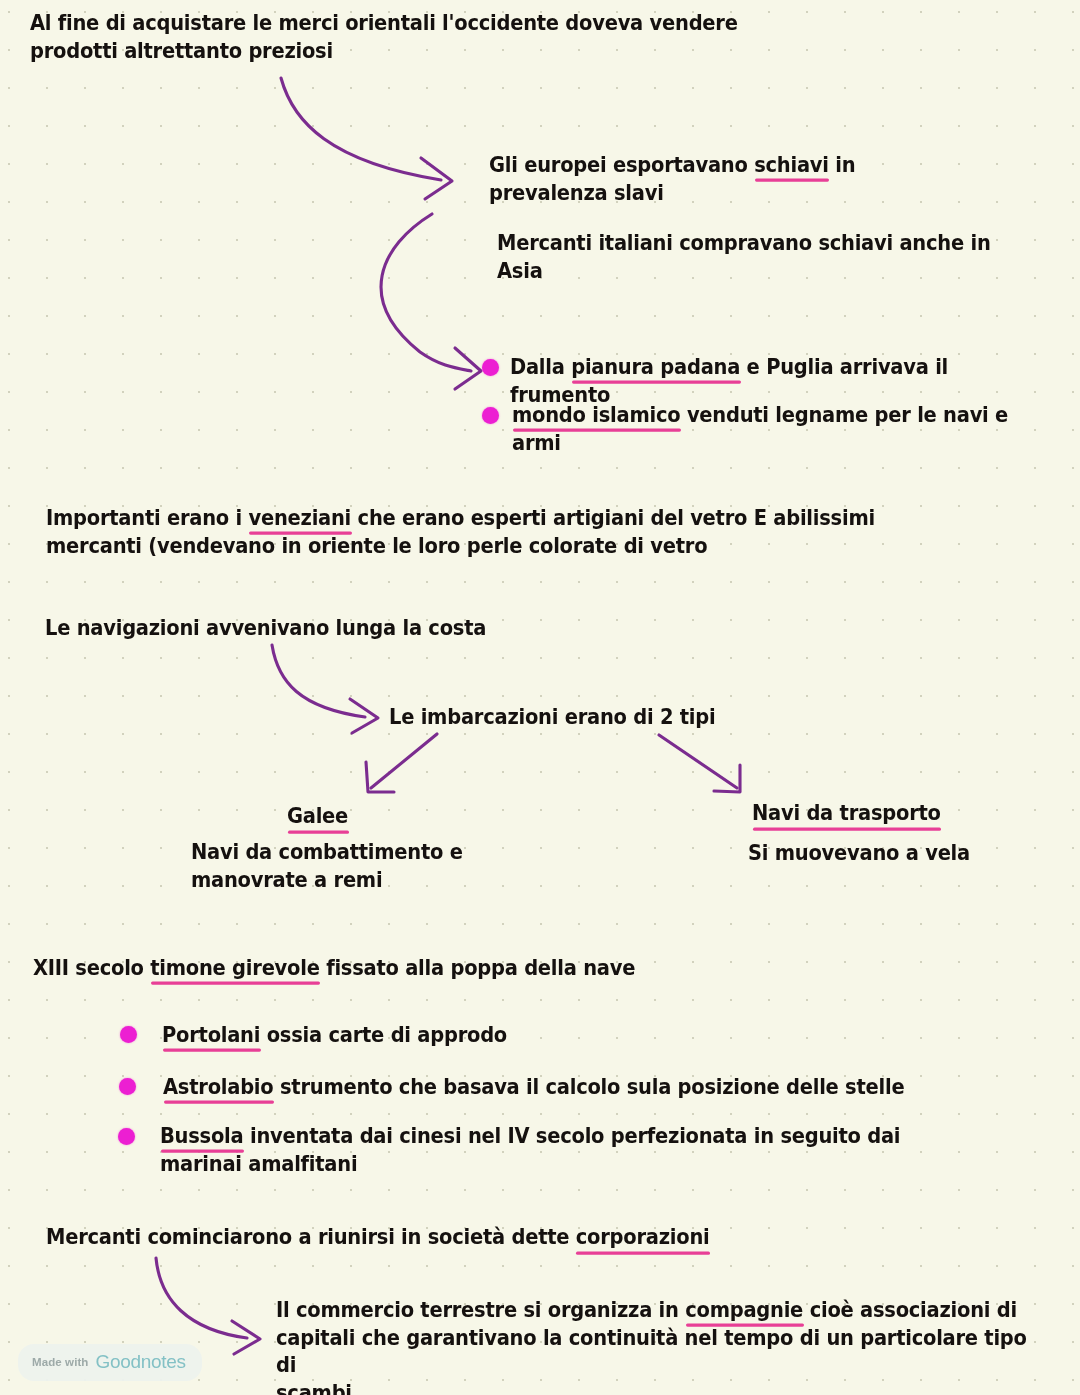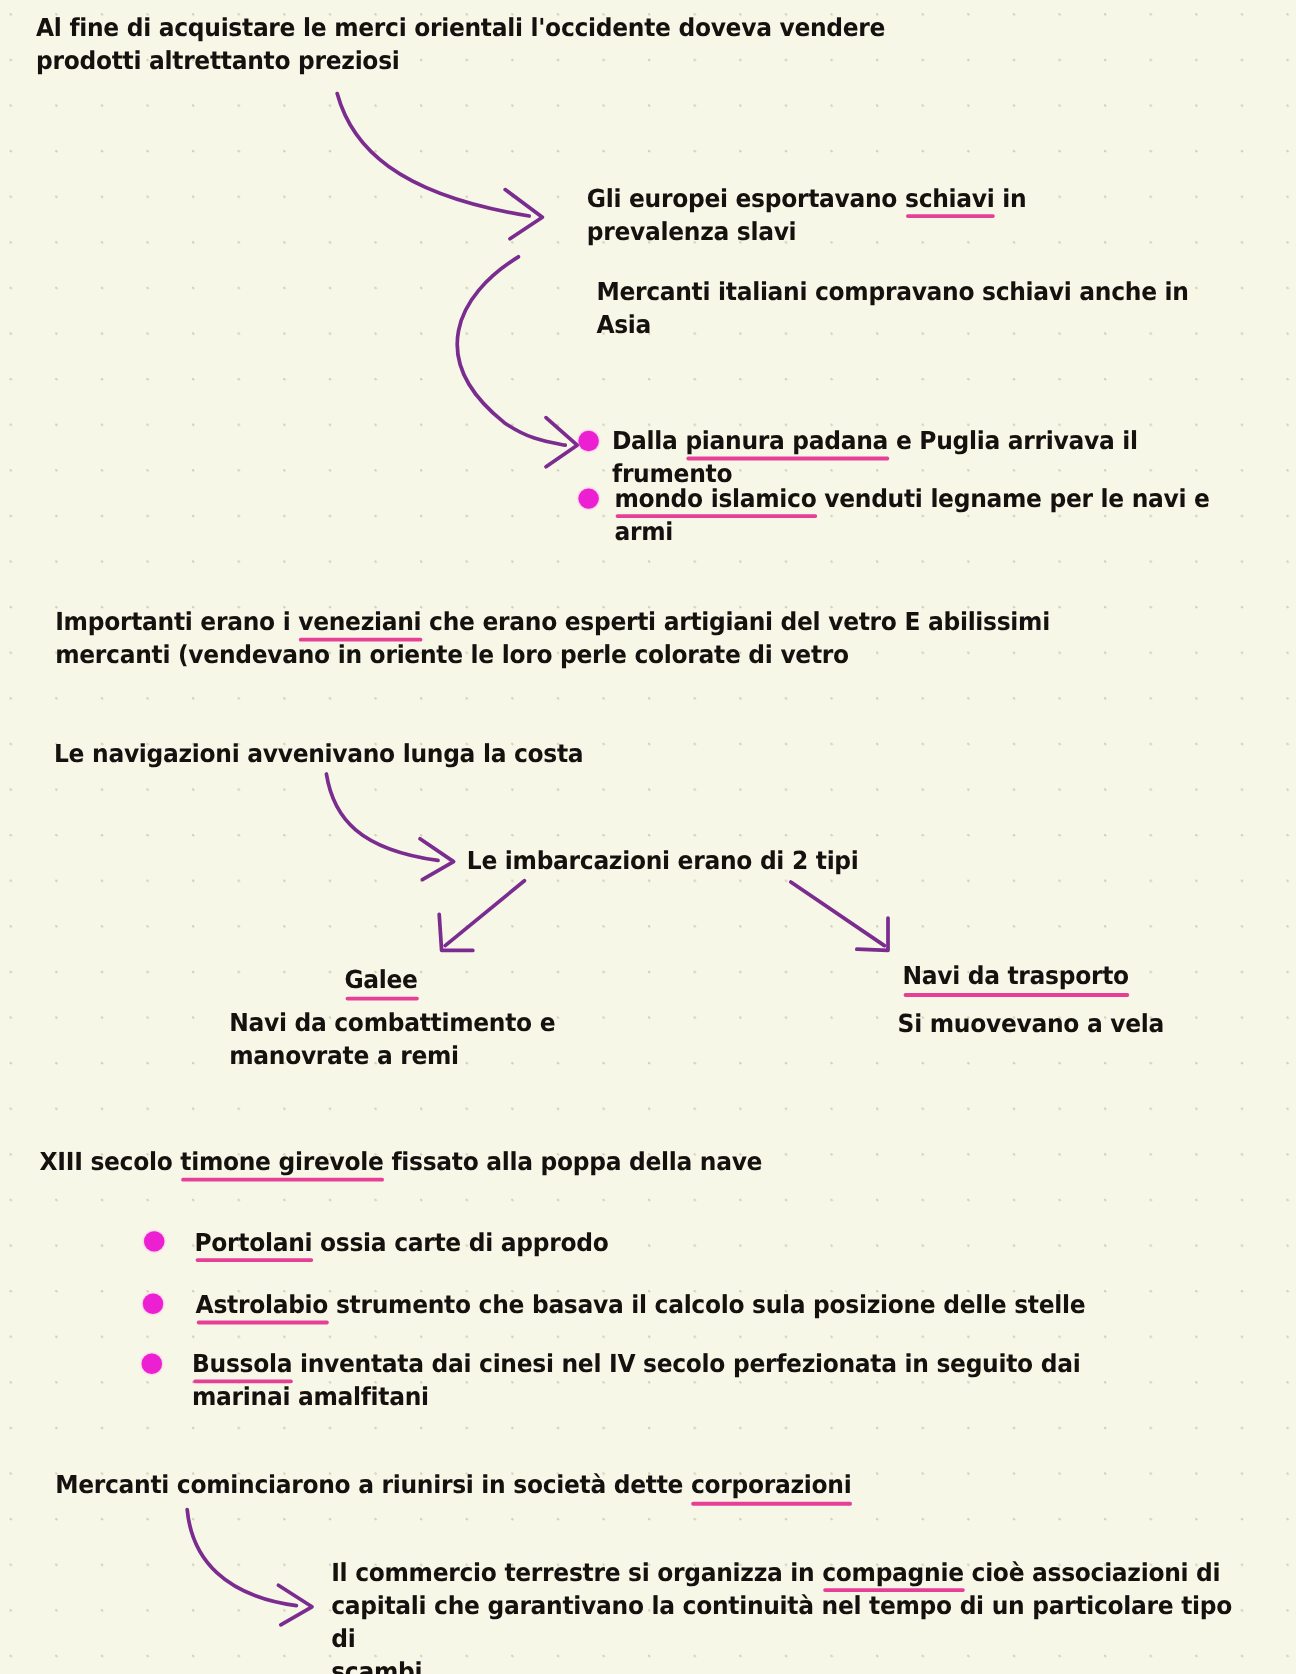--- a/index.html
+++ b/index.html
@@ -179,14 +179,18 @@
   <div class="bullet" style="left:118px; top:1128px;"></div>
   <div class="hw" style="left:160px; top:1123px; width:760px;"><span class="u">Bussola</span><span> inventata dai cinesi nel IV secolo perfezionata in seguito dai</span>
 <span>marinai amalfitani</span></div>
 
   <div class="hw" style="left:46px; top:1224px; width:780px;"><span>Mercanti cominciarono a riunirsi in società dette </span><span class="u thick">corporazioni</span></div>
 
   <div class="hw" style="left:276px; top:1297px; width:760px;"><span>Il commercio terrestre si organizza in </span><span class="u">compagnie</span><span> cioè associazioni di</span>
 <span>capitali che garantivano la continuità nel tempo di un particolare tipo di</span>
 <span>scambi</span></div>
 
+  <div id="watermark">
+    <span class="made">Made with</span>
+    <span class="brand">Goodnotes</span>
+  </div>
 
 </div>
 
 </body></html>

